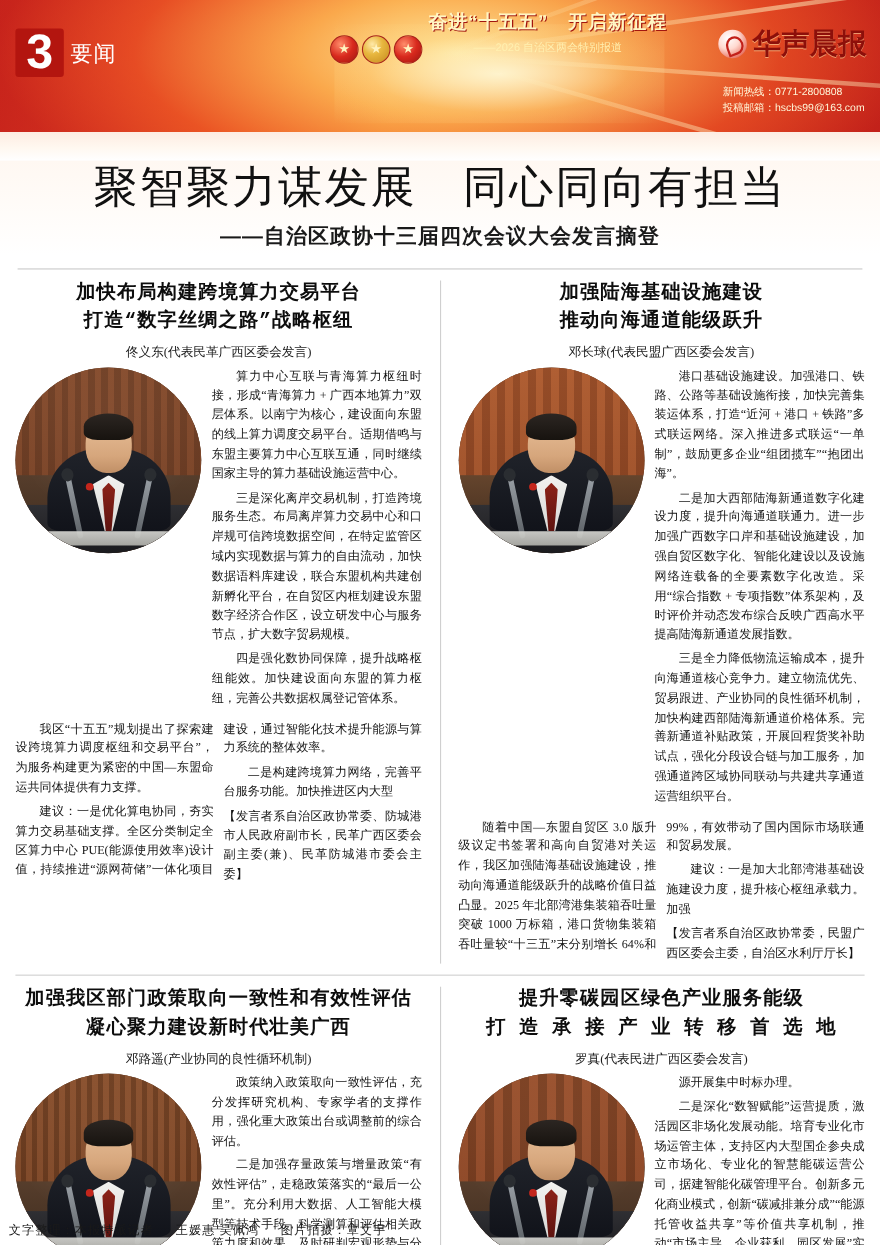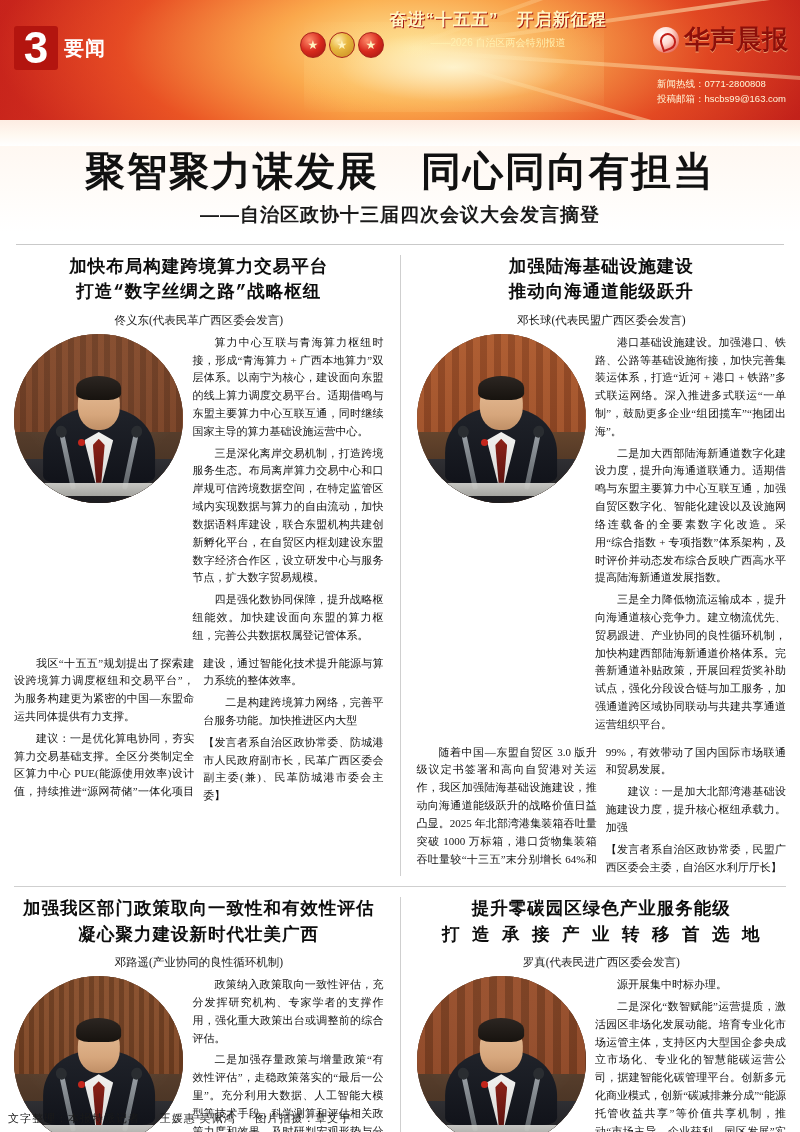--- a/index.html
+++ b/index.html
@@ -51,21 +51,21 @@
     background: #b3150f;
     width: 44px; height: 44px;
     line-height: 44px;
     text-align: center;
     border-radius: 3px;
     letter-spacing: 0;
   }
   .page-label {
     font-family: "Liberation Sans", sans-serif;
     font-size: 20px;
-    font-weight: bold;
+    font-weight: normal;
     color: #ffffff;
     margin-left: 6px;
     letter-spacing: 1px;
   }
   .issue-info {
     position: absolute;
     left: 148px; top: 30px;
     color: #fff7d0;
     font-size: 10px;
     line-height: 1.5;
@@ -160,21 +160,21 @@
 
   
   .headline-wrap {
     text-align: center;
     padding: 2px 0 4px;
     background: linear-gradient(180deg, #fff8f2 0%, #ffffff 100%);
   }
   .headline {
     font-family: "Liberation Sans", sans-serif;
     font-size: 40px;
-    font-weight: bold;
+    font-weight: normal;
     color: #111111;
     letter-spacing: 2px;
     line-height: 1.15;
   }
   .subheadline {
     font-family: "Liberation Sans", sans-serif;
     font-size: 19px;
     font-weight: bold;
     color: #1a1a1a;
     margin-top: 8px;
@@ -454,21 +454,21 @@
             <div class="head"></div>
             <div class="hair"></div>
             <div class="badge"></div>
             <div class="mic1"></div>
             <div class="mic2"></div>
             <div class="nameplate"></div>
           </div>
         </div>
         <div class="text-col body-text">
           <p>港口基础设施建设。加强港口、铁路、公路等基础设施衔接，加快完善集装运体系，打造“近河 + 港口 + 铁路”多式联运网络。深入推进多式联运“一单制”，鼓励更多企业“组团揽车”“抱团出海”。</p>
-          <p>二是加大西部陆海新通道数字化建设力度，提升向海通道联通力。适期借鸣与东盟主要算力中心互联互通，加强自贸区数字化、智能化建设以及设施网络连载备的全要素数字化改造。采用“综合指数 + 专项指数”体系架构，及时评价并动态发布综合反映广西高水平提高陆海新通道发展指数。</p>
+          <p>二是加大西部陆海新通道数字化建设力度，提升向海通道联通力。进一步加强广西数字口岸和基础设施建设，加强自贸区数字化、智能化建设以及设施网络连载备的全要素数字化改造。采用“综合指数 + 专项指数”体系架构，及时评价并动态发布综合反映广西高水平提高陆海新通道发展指数。</p>
           <p>三是全力降低物流运输成本，提升向海通道核心竞争力。建立物流优先、贸易跟进、产业协同的良性循环机制，加快构建西部陆海新通道价格体系。完善新通道补贴政策，开展回程货奖补助试点，强化分段设合链与加工服务，加强通道跨区域协同联动与共建共享通道运营组织平台。</p>
         </div>
       </div>
       <div class="body-text after-photo cols-2">
         <p>随着中国—东盟自贸区 3.0 版升级议定书签署和高向自贸港对关运作，我区加强陆海基础设施建设，推动向海通道能级跃升的战略价值日益凸显。2025 年北部湾港集装箱吞吐量突破 1000 万标箱，港口货物集装箱吞吐量较“十三五”末分别增长 64%和 99%，有效带动了国内国际市场联通和贸易发展。</p>
         <p>建议：一是加大北部湾港基础设施建设力度，提升核心枢纽承载力。加强</p>
         <p class="noindent">【发言者系自治区政协常委，民盟广西区委会主委，自治区水利厅厅长】</p>
       </div>
     </div>
   </div>

